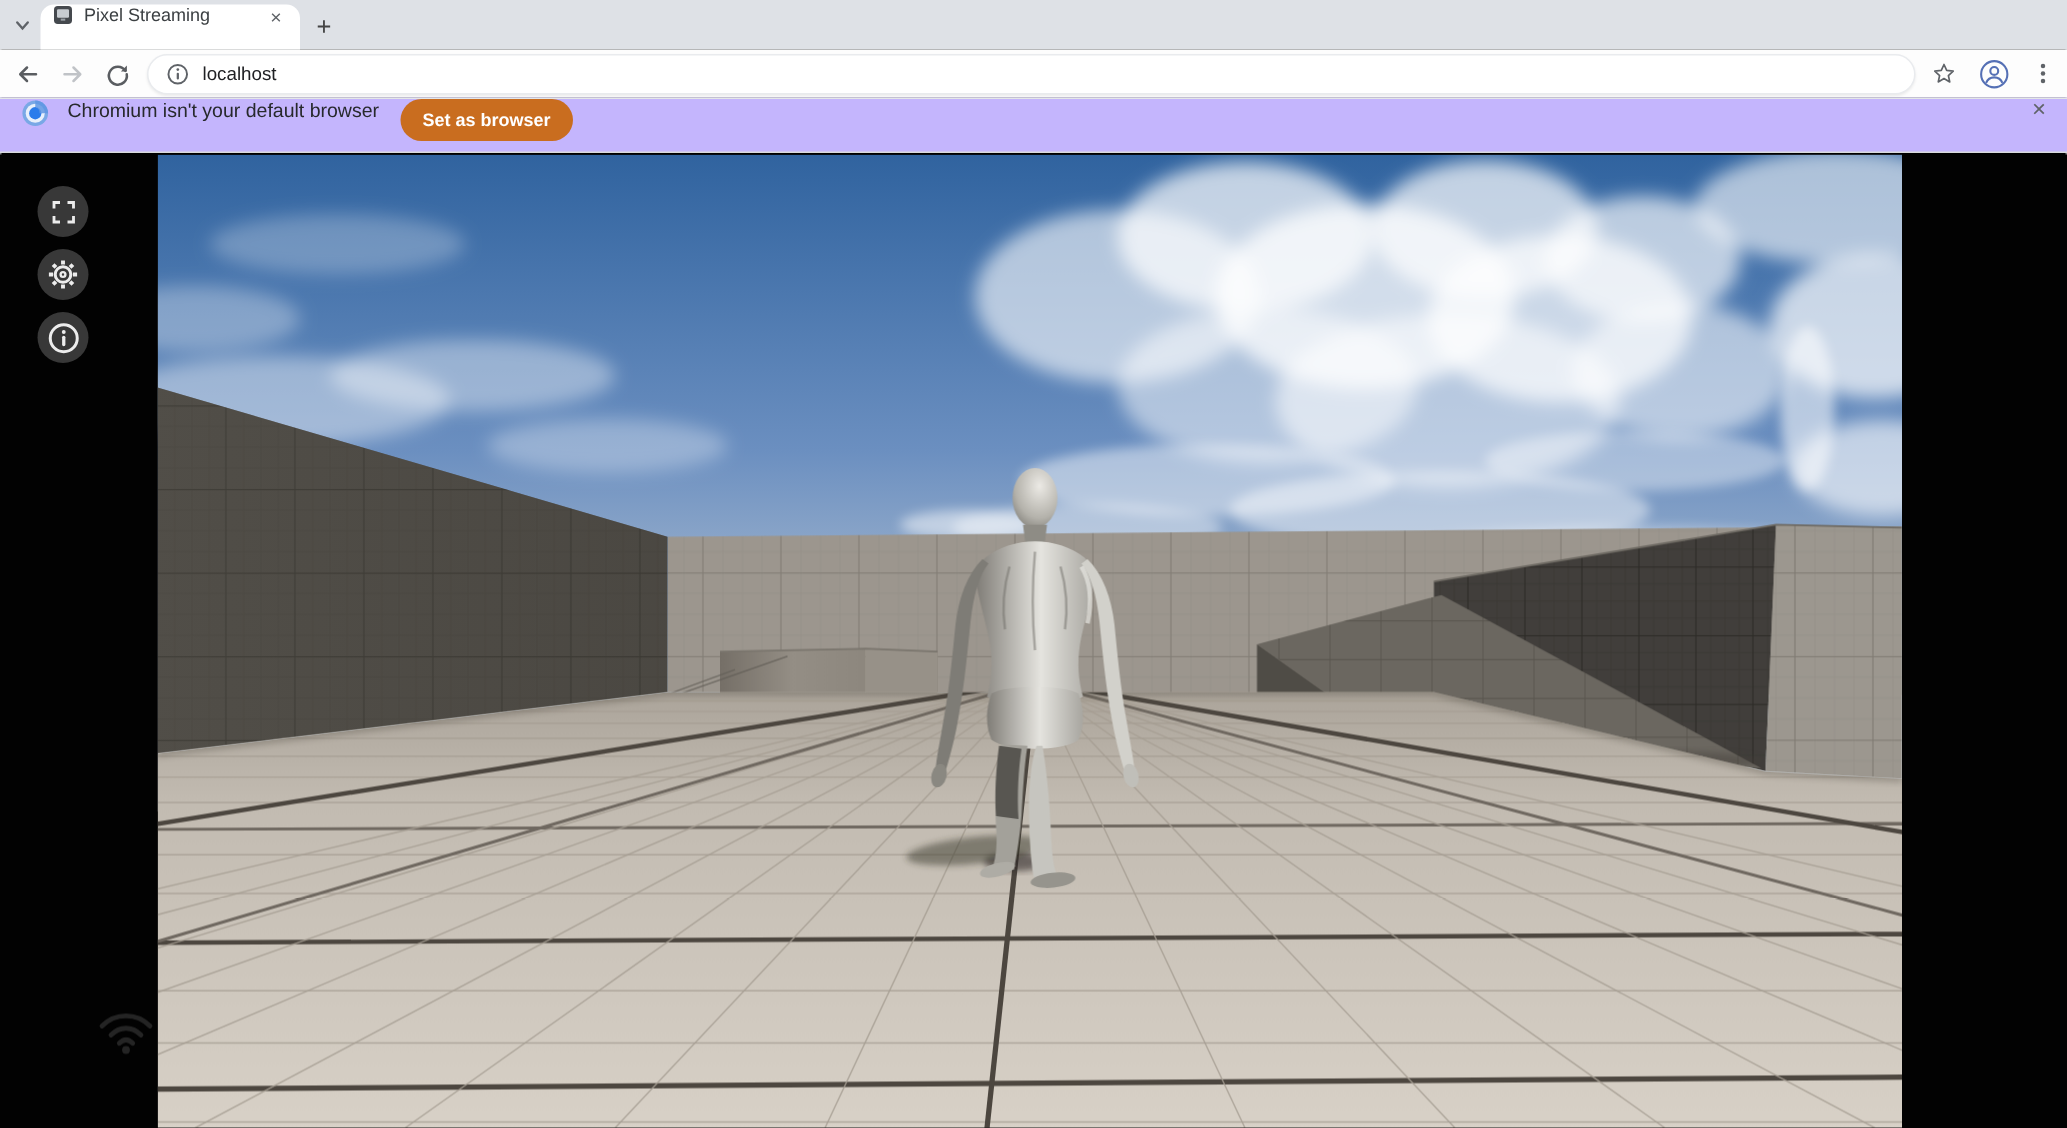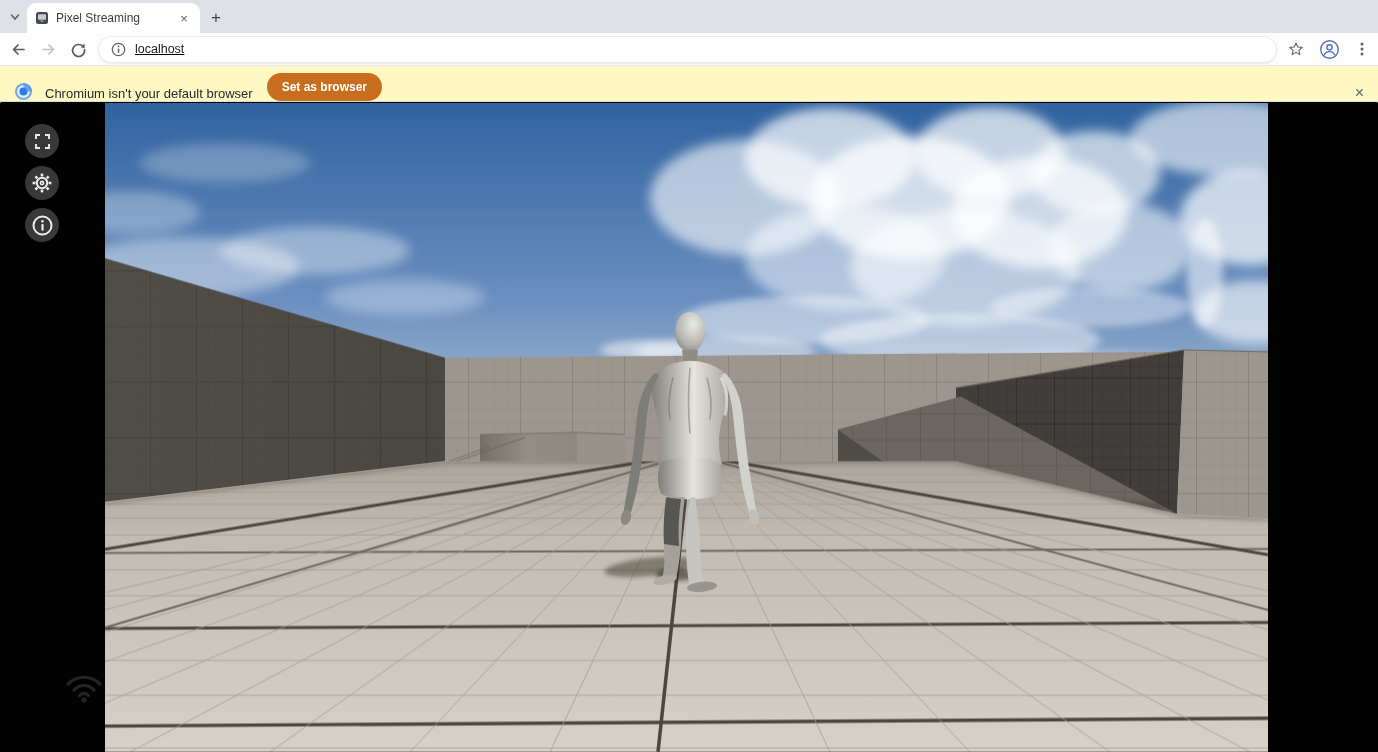--- a/index.html
+++ b/index.html
@@ -5,32 +5,32 @@
   * { margin:0; padding:0; box-sizing:border-box; }
   html,body { background:#333; }
   body { font-family:"Liberation Sans", sans-serif; }
   .window{
     position:relative; width:1378px; height:752px; background:#000;
     overflow:hidden; box-shadow: inset 0 0 0 1px #85878b;
   }
   
   .tabstrip{ position:absolute; left:0; top:0; width:100%; height:33px; background:#dee1e6; }
   .tab-search{ position:absolute; left:6px; top:8px; width:18px; height:18px; display:flex; align-items:center; justify-content:center; border-radius:50%; cursor:pointer; }
-  .tab{ position:absolute; left:27px; top:3px; width:173px; height:30px; background:#fff; border-radius:9px 9px 0 0; display:flex; align-items:center; padding:0 8px; }
+  .tab{ position:absolute; left:27px; top:3px; width:173px; height:30px; background:#fff; border-radius:9px 9px 0 0; display:flex; padding:0 8px; }
   .tab-title{ font-size:12px; color:#3c4043; white-space:nowrap; overflow:hidden; flex:1; margin-left:7px; }
   .tab-close{ width:16px; height:16px; display:flex; align-items:center; justify-content:center; color:#5f6368; font-size:13px; border-radius:50%; cursor:pointer; line-height:1; }
   .newtab{ position:absolute; left:206px; top:7px; width:20px; height:20px; display:flex; align-items:center; justify-content:center; color:#444; font-size:17px; cursor:pointer; border-radius:50%; line-height:1;}
   
-  .toolbar{ position:absolute; left:0; top:33px; width:100%; height:32px; background:#fdfdfd; display:flex; align-items:center;text-decoration:underline; }
+  .toolbar{ position:absolute; left:0; top:33px; width:100%; height:32px; background:#fdfdfd; display:flex; align-items:center; }
   .nav-btn{ width:24px; height:24px; display:flex; align-items:center; justify-content:center; border-radius:50%; margin-left:6px; cursor:pointer; }
   .omnibox{ position:relative; flex:1; height:27px; margin:0 10px 0 8px; background:#fff; border:1px solid #e9ebee; box-shadow:0 1px 2px rgba(0,0,0,.08); border-radius:14px; display:flex; align-items:center; padding:0 12px; }
   .url{ font-size:12.5px; color:#202124; margin-left:9px; }
   .tb-right{ display:flex; align-items:center; margin-right:8px; gap:14px; }
   
-  .infobar{ position:absolute; left:0; top:65px; width:100%; height:37px; background:#fef9c3; border-top:1px solid #e4e6e8; border-bottom:1px solid #d8dadd; display:flex; align-items:flex-end; }
+  .infobar{ position:absolute; left:0; top:65px; width:100%; height:37px; background:#c4b5fd; border-top:1px solid #e4e6e8; border-bottom:1px solid #d8dadd; display:flex; align-items:flex-start; }
   .infobar-msg{ font-size:13px; color:#27292c; margin-left:12px; }
   .infobar-btn{ margin-left:14px; background:#c96d1f; color:#fff; font-size:12px; font-weight:bold; border:none; border-radius:14px; padding:7px 15px; cursor:pointer; }
   .infobar-close{ margin-left:auto; margin-right:14px; color:#5f6368; font-size:16px; cursor:pointer; line-height:1; }
   
   .page{ position:absolute; left:0; top:103px; width:100%; height:649px; background:#020202; }
   .viewport{ position:absolute; left:105px; top:0; width:1163px; height:649px; overflow:hidden; }
   .ps-btn{ position:absolute; left:25px; width:34px; height:34px; border-radius:50%; background:#383838; display:flex; align-items:center; justify-content:center; cursor:pointer; }
   .wifi{ position:absolute; left:64px; top:568px; opacity:.85; }
 </style>
 </head>

